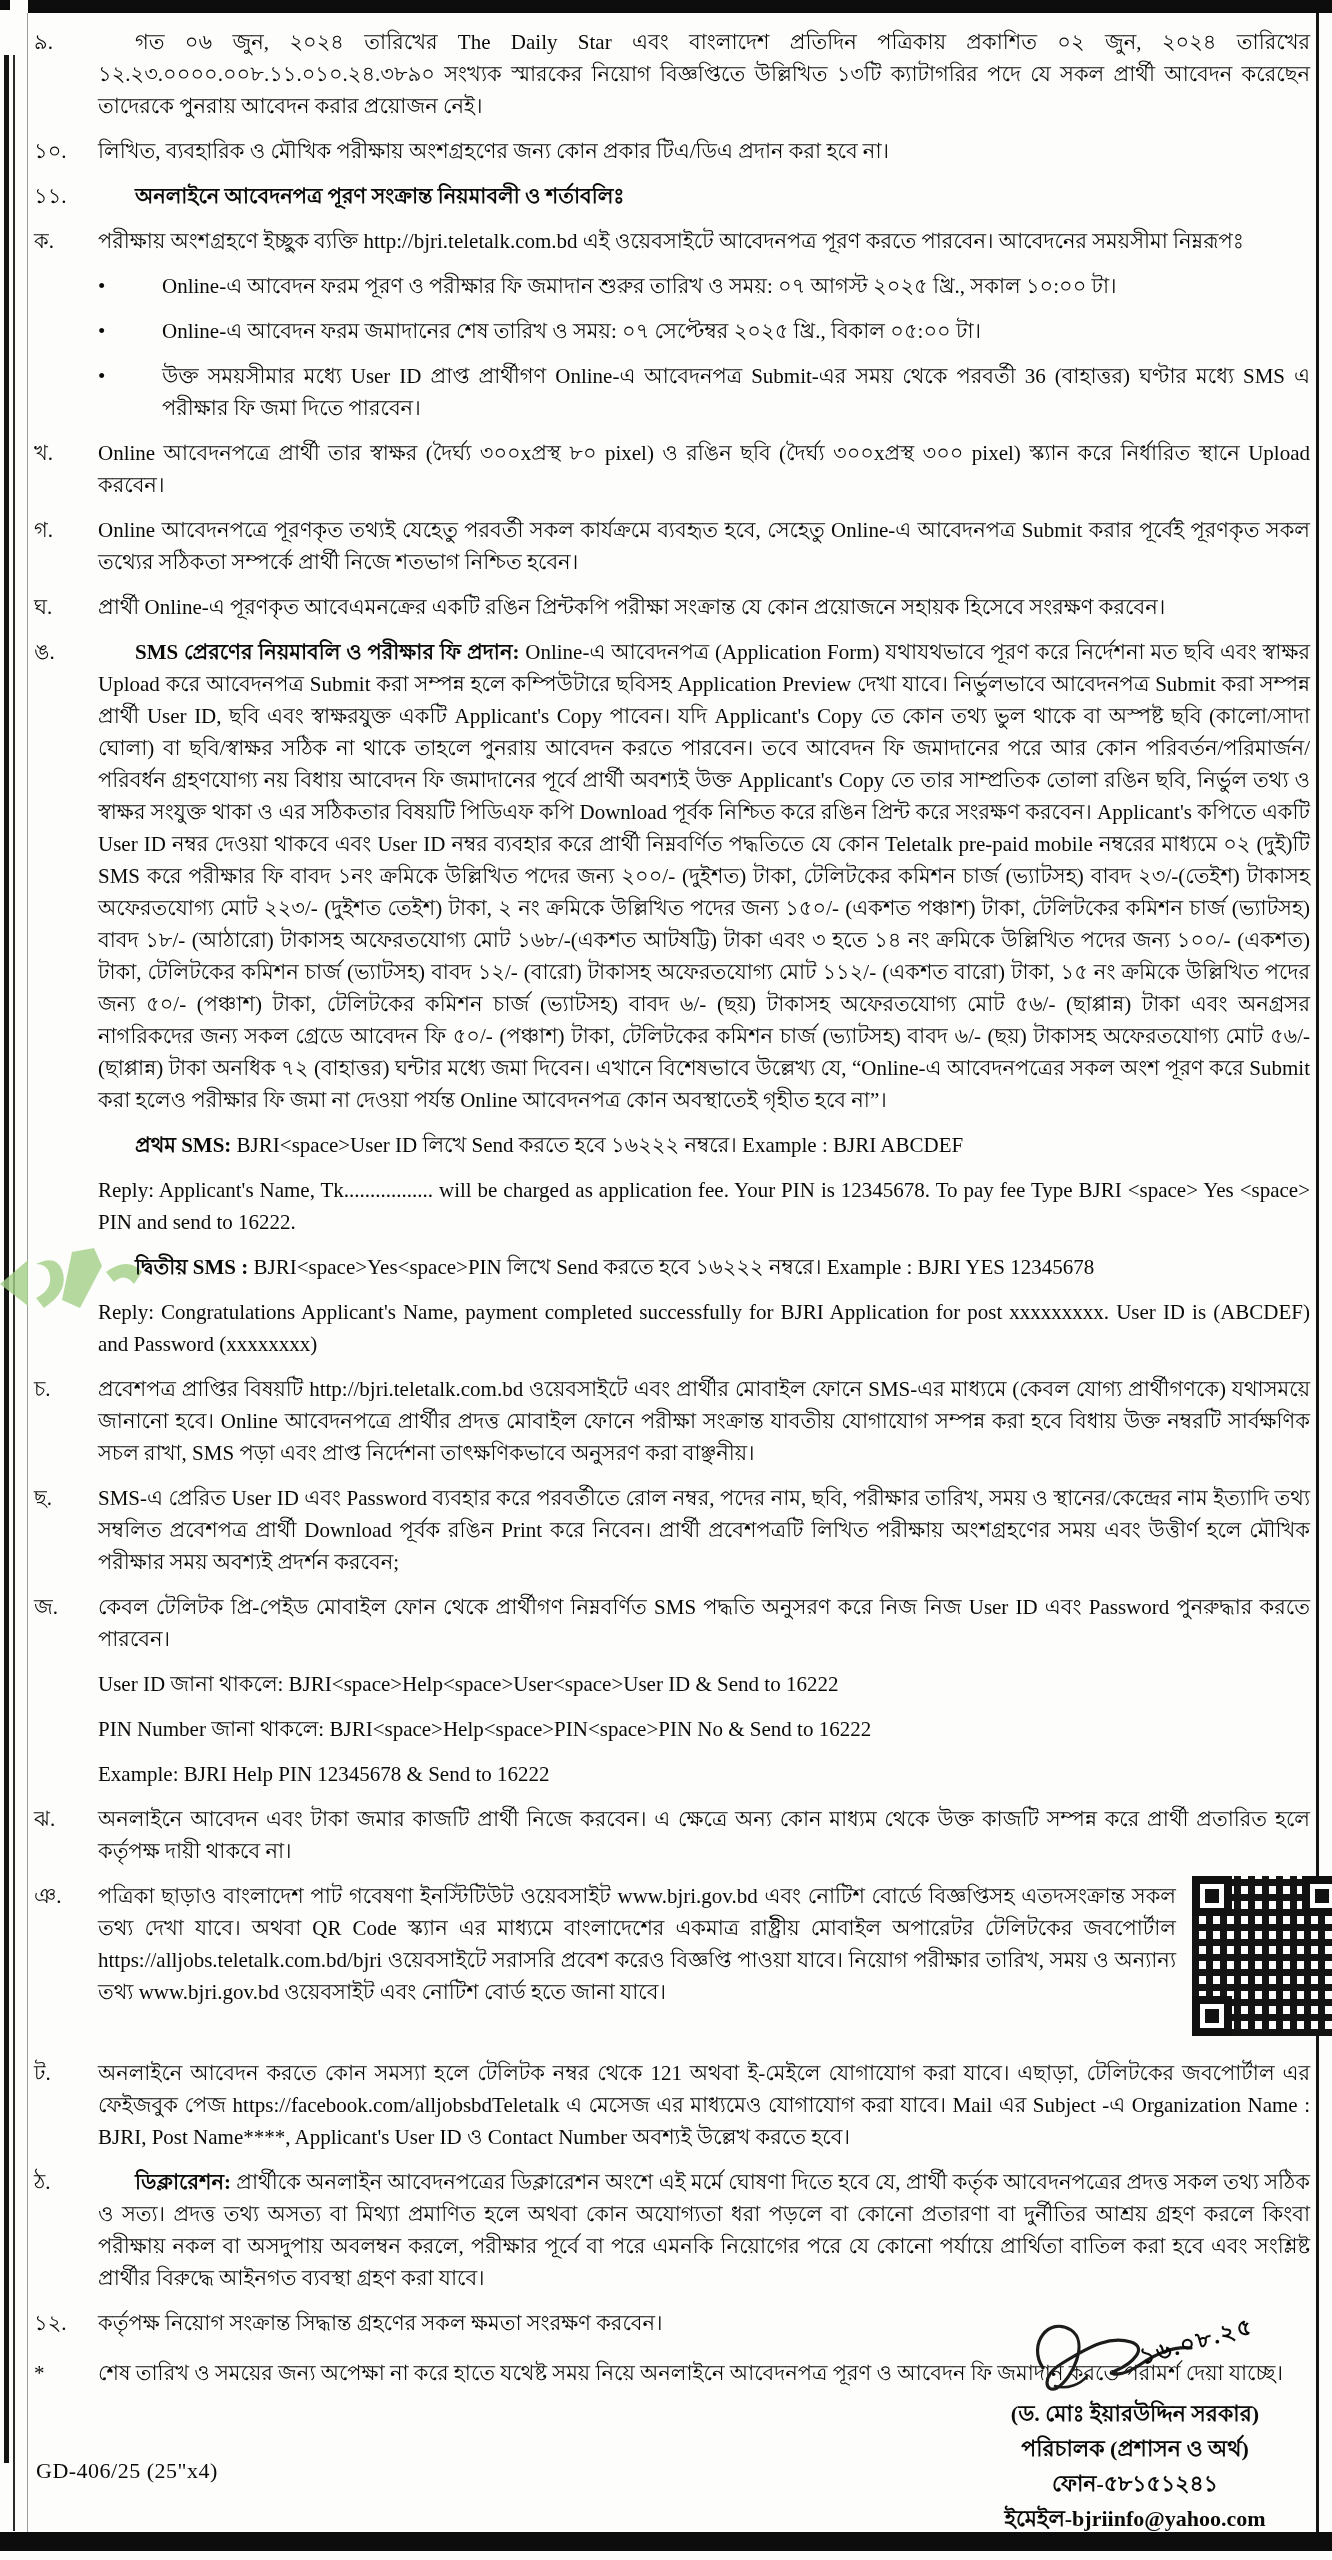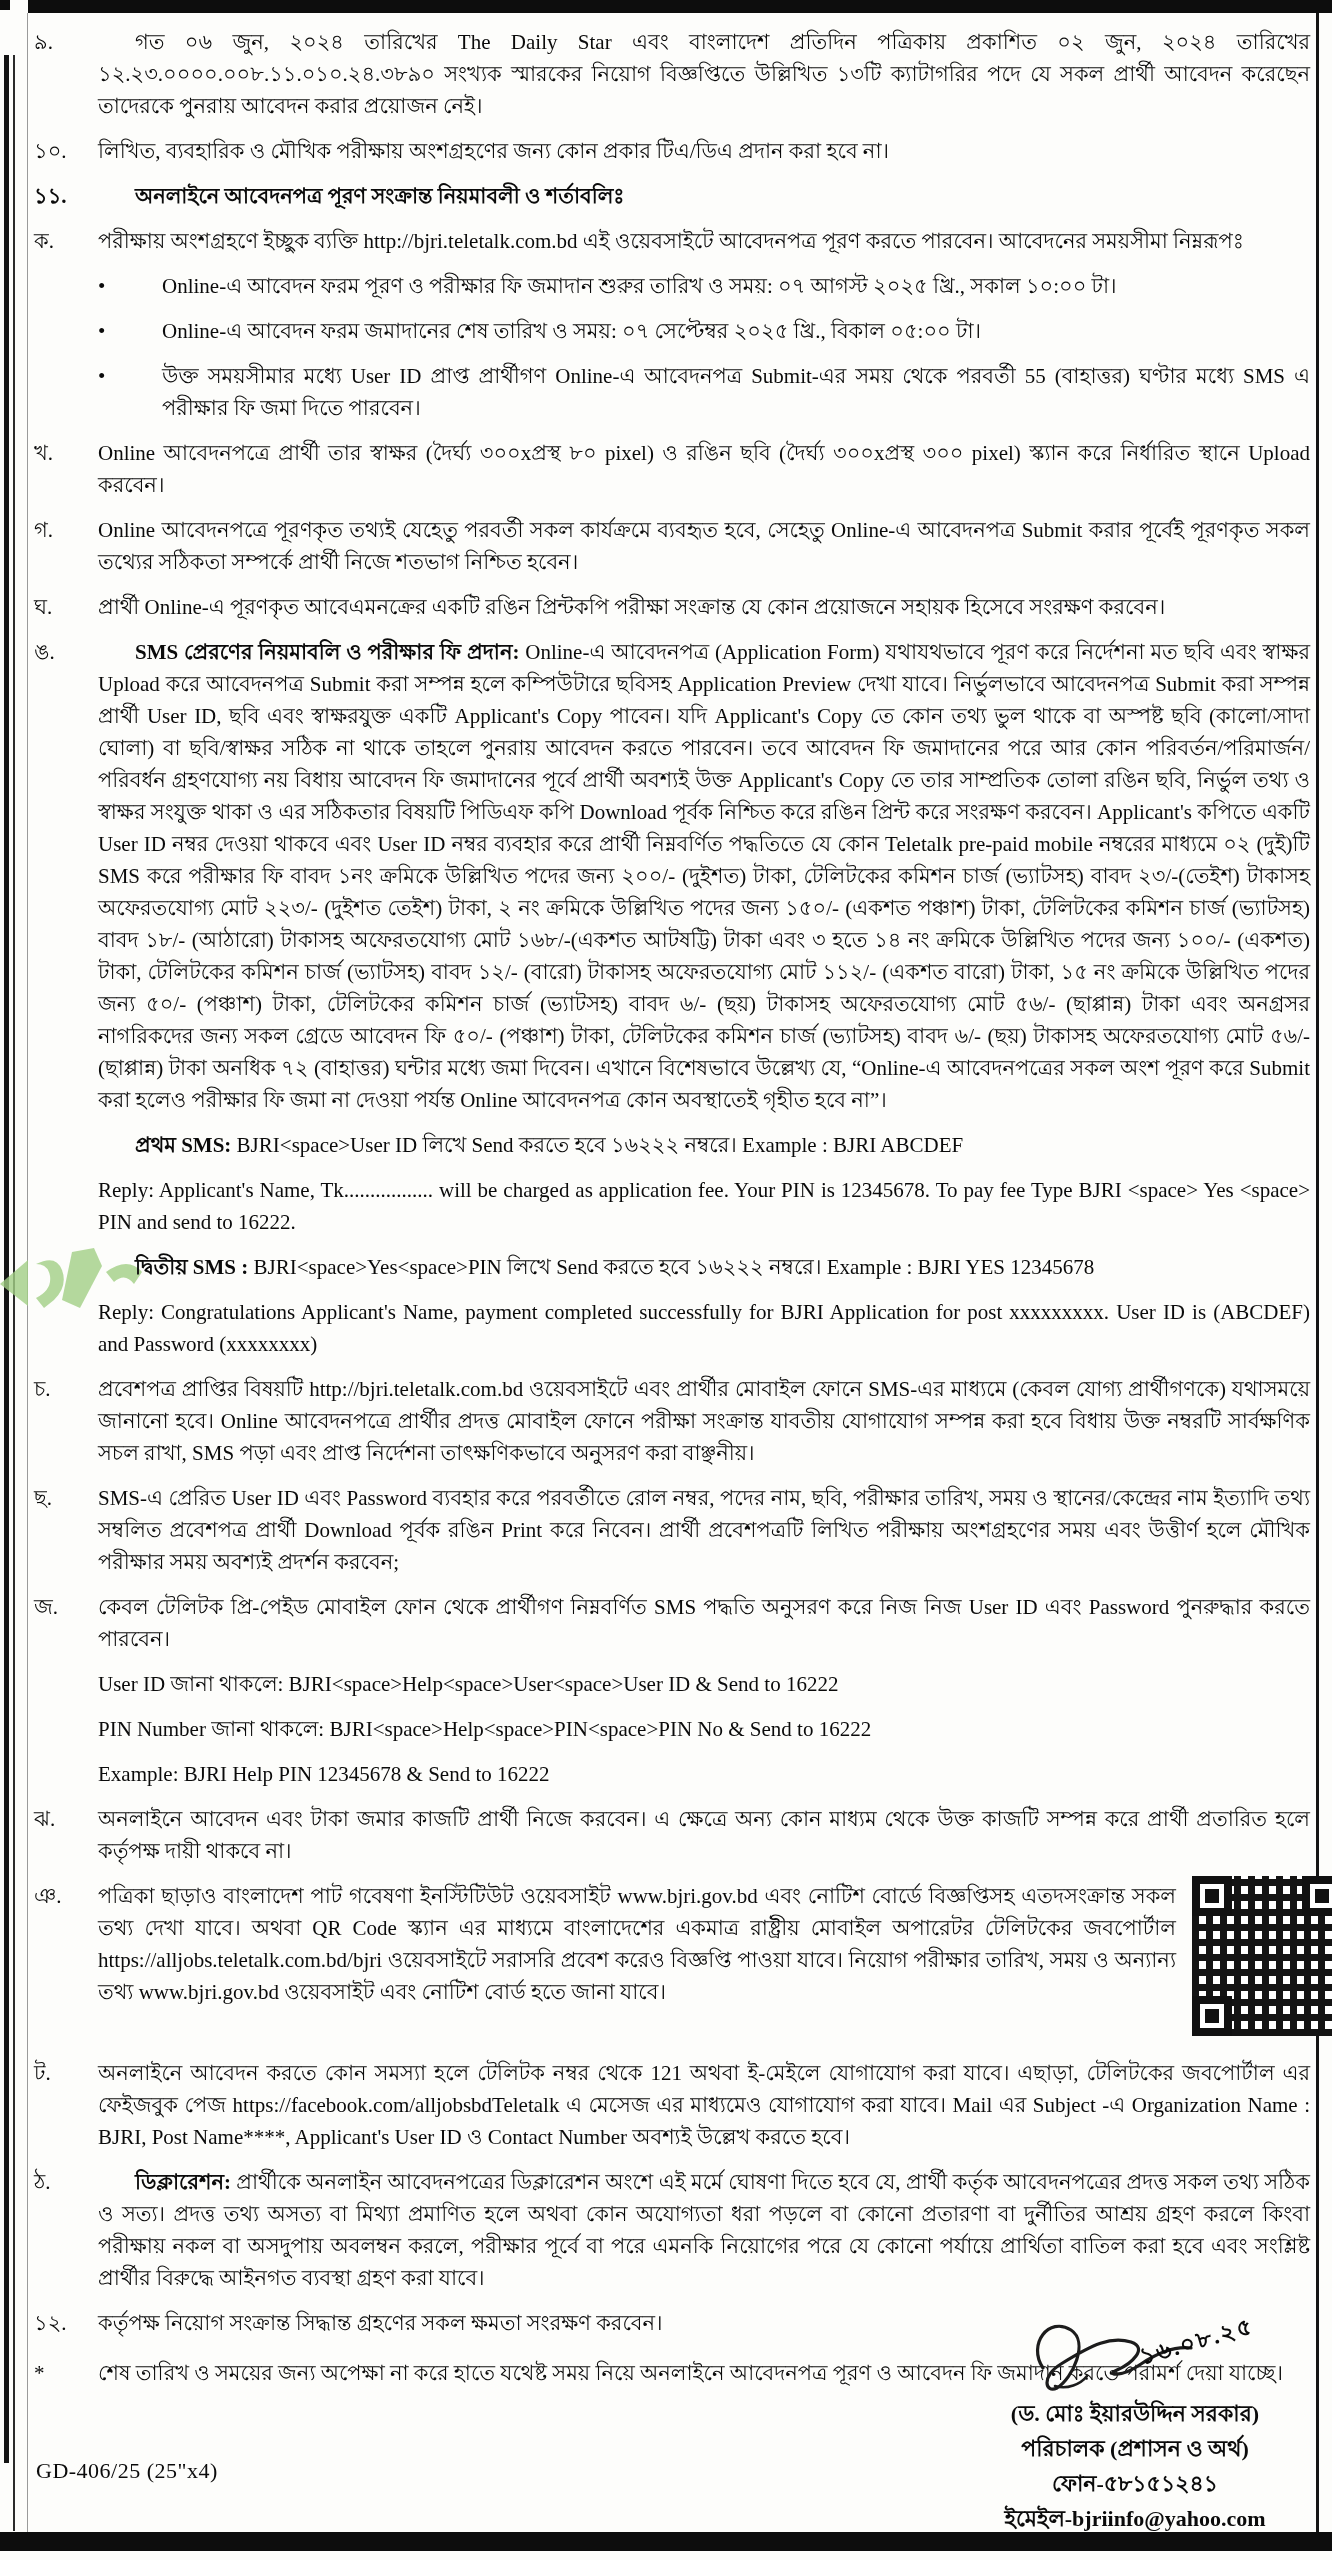--- a/index.html
+++ b/index.html
@@ -68,42 +68,42 @@
       <span class="lbl" data-bind="doc.items.0.label">৯.</span>
       <div class="txt"><b data-bind="doc.items.0.lead"></b><span data-bind="doc.items.0.text">গত ০৬ জুন, ২০২৪ তারিখের The Daily Star এবং বাংলাদেশ প্রতিদিন পত্রিকায় প্রকাশিত ০২ জুন, ২০২৪ তারিখের ১২.২৩.০০০০.০০৮.১১.০১০.২৪.৩৮৯০ সংখ্যক স্মারকের নিয়োগ বিজ্ঞপ্তিতে উল্লিখিত ১৩টি ক্যাটাগরির পদে যে সকল প্রার্থী আবেদন করেছেন তাদেরকে পুনরায় আবেদন করার প্রয়োজন নেই।</span></div>
     </div>
 
     <div class="item">
       <span class="lbl" data-bind="doc.items.1.label">১০.</span>
       <div class="txt"><span data-bind="doc.items.1.text">লিখিত, ব্যবহারিক ও মৌখিক পরীক্ষায় অংশগ্রহণের জন্য কোন প্রকার টিএ/ডিএ প্রদান করা হবে না।</span></div>
     </div>
 
     <div class="item">
-      <span class="lbl" style="font-weight:bold" data-bind="doc.items.2.label">১১.</span>
+      <span class="lbl" style="font-weight:normal" data-bind="doc.items.2.label">১১.</span>
       <div class="txt"><b data-bind="doc.items.2.lead">অনলাইনে আবেদনপত্র পূরণ সংক্রান্ত নিয়মাবলী ও শর্তাবলিঃ</b></div>
     </div>
 
     <div class="item">
       <span class="lbl" data-bind="doc.items.3.label">ক.</span>
       <div class="txt"><span data-bind="doc.items.3.text">পরীক্ষায় অংশগ্রহণে ইচ্ছুক ব্যক্তি http://bjri.teletalk.com.bd এই ওয়েবসাইটে আবেদনপত্র পূরণ করতে পারবেন। আবেদনের সময়সীমা নিম্নরূপঃ</span></div>
     </div>
 
     <div class="item indent">
       <span class="lbl" data-bind="doc.items.4.label">•</span>
       <div class="txt"><span data-bind="doc.items.4.text">Online-এ আবেদন ফরম পূরণ ও পরীক্ষার ফি জমাদান শুরুর তারিখ ও সময়: ০৭ আগস্ট ২০২৫ খ্রি., সকাল ১০:০০ টা।</span></div>
     </div>
 
     <div class="item indent">
       <span class="lbl" data-bind="doc.items.5.label">•</span>
       <div class="txt"><span data-bind="doc.items.5.text">Online-এ আবেদন ফরম জমাদানের শেষ তারিখ ও সময়: ০৭ সেপ্টেম্বর ২০২৫ খ্রি., বিকাল ০৫:০০ টা।</span></div>
     </div>
 
     <div class="item indent">
       <span class="lbl" data-bind="doc.items.6.label">•</span>
-      <div class="txt"><span data-bind="doc.items.6.text">উক্ত সময়সীমার মধ্যে User ID প্রাপ্ত প্রার্থীগণ Online-এ আবেদনপত্র Submit-এর সময় থেকে পরবর্তী 55 (বাহাত্তর) ঘণ্টার মধ্যে SMS এ পরীক্ষার ফি জমা দিতে পারবেন।</span></div>
+      <div class="txt"><span data-bind="doc.items.6.text">উক্ত সময়সীমার মধ্যে User ID প্রাপ্ত প্রার্থীগণ Online-এ আবেদনপত্র Submit-এর সময় থেকে পরবর্তী 36 (বাহাত্তর) ঘণ্টার মধ্যে SMS এ পরীক্ষার ফি জমা দিতে পারবেন।</span></div>
     </div>
 
     <div class="item">
       <span class="lbl" data-bind="doc.items.7.label">খ.</span>
       <div class="txt"><span data-bind="doc.items.7.text">Online আবেদনপত্রে প্রার্থী তার স্বাক্ষর (দৈর্ঘ্য ৩০০xপ্রস্থ ৮০ pixel) ও রঙিন ছবি (দৈর্ঘ্য ৩০০xপ্রস্থ ৩০০ pixel) স্ক্যান করে নির্ধারিত স্থানে Upload করবেন।</span></div>
     </div>
 
     <div class="item">
       <span class="lbl" data-bind="doc.items.8.label">গ.</span>
       <div class="txt"><span data-bind="doc.items.8.text">Online আবেদনপত্রে পূরণকৃত তথ্যই যেহেতু পরবর্তী সকল কার্যক্রমে ব্যবহৃত হবে, সেহেতু Online-এ আবেদনপত্র Submit করার পূর্বেই পূরণকৃত সকল তথ্যের সঠিকতা সম্পর্কে প্রার্থী নিজে শতভাগ নিশ্চিত হবেন।</span></div>

